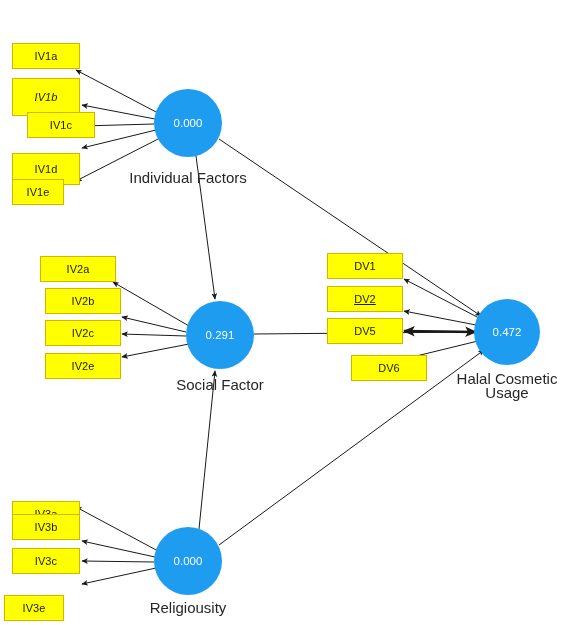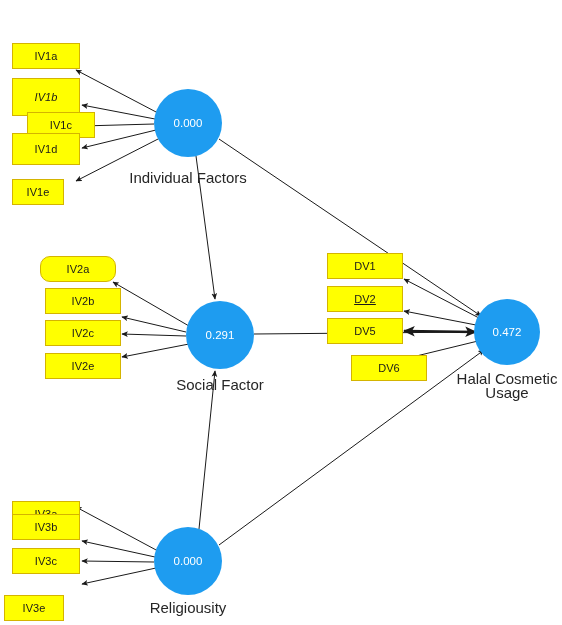--- a/index.html
+++ b/index.html
@@ -107,23 +107,23 @@
         <line x1="254" y1="334" x2="473" y2="332" stroke="#1a1a1a" stroke-width="1" marker-end="url(#arrow-thin)"></line>
         <line x1="199" y1="529" x2="215" y2="371" stroke="#1a1a1a" stroke-width="1" marker-end="url(#arrow-thin)"></line>
         <line x1="219" y1="545" x2="484" y2="350" stroke="#1a1a1a" stroke-width="1" marker-end="url(#arrow-thin)"></line>
       </g>
   </svg>
 
   <div id="nodes" class="layer">
       <div class="indicator-box" style="left: 12px; top: 43px; width: 68px; height: 26px;">IV1a</div>
       <div class="indicator-box" style="left: 12px; top: 78px; width: 68px; height: 38px; font-style: italic;">IV1b</div>
       <div class="indicator-box" style="left: 12px; top: 112px; width: 68px; height: 26px; margin-left: 15px;">IV1c</div>
-      <div class="indicator-box" style="left: 12px; top: 133px; width: 68px; height: 32px;">IV1d</div>
+      <div class="indicator-box" style="left: 12px; top: 153px; width: 68px; height: 32px;">IV1d</div>
       <div class="indicator-box" style="left: 12px; top: 179px; width: 52px; height: 26px;">IV1e</div>
-      <div class="indicator-box" style="left: 40px; top: 256px; width: 76px; height: 26px; border-radius: 10px;">IV2a</div>
+      <div class="indicator-box" style="left: 40px; top: 256px; width: 76px; height: 26px;">IV2a</div>
       <div class="indicator-box" style="left: 45px; top: 288px; width: 76px; height: 26px;">IV2b</div>
       <div class="indicator-box" style="left: 45px; top: 320px; width: 76px; height: 26px;">IV2c</div>
       <div class="indicator-box" style="left: 45px; top: 353px; width: 76px; height: 26px;">IV2e</div>
       <div class="indicator-box" style="left: 12px; top: 481px; width: 68px; height: 26px; margin-top: 20px;">IV3a</div>
       <div class="indicator-box" style="left: 12px; top: 514px; width: 68px; height: 26px;">IV3b</div>
       <div class="indicator-box" style="left: 12px; top: 548px; width: 68px; height: 26px;">IV3c</div>
       <div class="indicator-box" style="left: 4px; top: 580px; width: 60px; height: 26px; margin-top: 15px;">IV3e</div>
       <div class="indicator-box" style="left: 327px; top: 253px; width: 76px; height: 26px;">DV1</div>
       <div class="indicator-box" style="left: 327px; top: 286px; width: 76px; height: 26px; text-decoration: underline;">DV2</div>
       <div class="indicator-box" style="left: 327px; top: 318px; width: 76px; height: 26px;">DV5</div>

